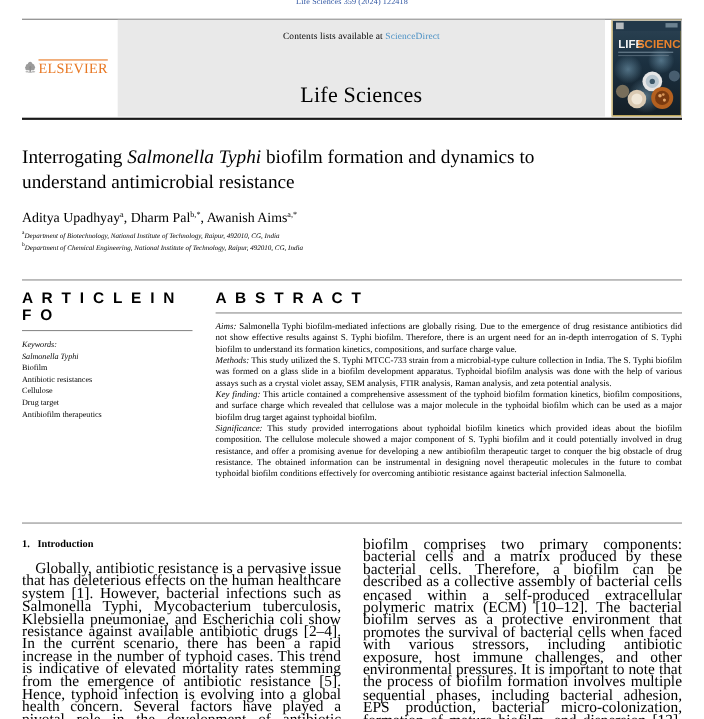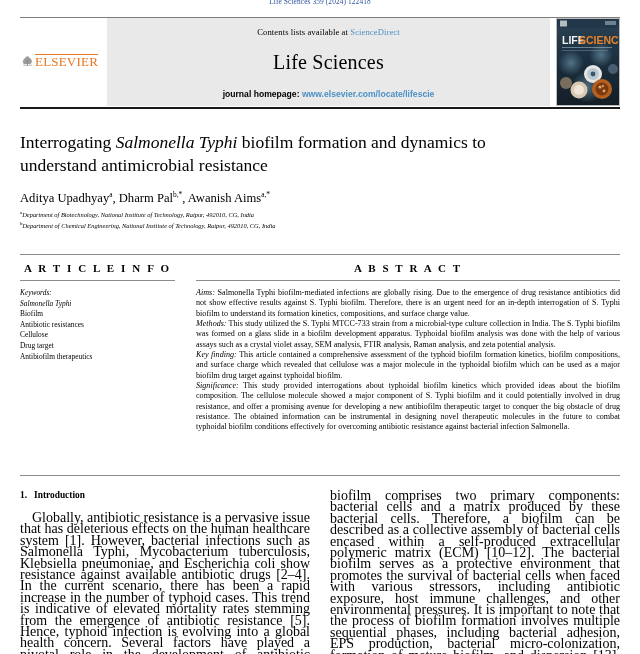--- a/index.html
+++ b/index.html
@@ -165,25 +165,24 @@
     left: 20px;
     width: 155px;
   }
   .abstract-col {
     position: absolute;
     top: 262px;
     left: 196px;
     width: 424px;
   }
   .sec-head {
-    font-family: Liberation Serif, serif;
-    font-size: 11px;
+    font-family: Liberation Sans, sans-serif;
+    font-size: 14px;
     font-weight: bold;
     letter-spacing: 2.1px;
-    text-align: center;
   }
   .head-rule {
     border-top: .8px solid #8c8c8c;
     margin-top: 6px;
     margin-bottom: 7px;
   }
   .kw-label {
     font-size: 7.4px;
     font-style: italic;
     line-height: 10.6px;
@@ -263,23 +262,20 @@
         </g>
       </svg>
       <div class="elsevier-word">ELSEVIER</div>
     </div>
 
     <div class="journal-band">
       <div class="contents-line">
         <span>Contents lists available at </span><span class="sd-link">ScienceDirect</span>
       </div>
       <div class="journal-name">Life Sciences</div>
-      <div class="homepage-line">
-        <span>journal homepage: </span><span class="hp-url">www.elsevier.com/locate/lifescie</span>
-      </div>
     </div>
 
     <div class="cover-thumb">
       <svg class="cover-inner" viewBox="0 0 62 86" preserveAspectRatio="none">
         <defs>
           <linearGradient id="cg" x1="0" y1="0" x2="0" y2="1">
             <stop offset="0%" stop-color="#2c4354"></stop>
             <stop offset="45%" stop-color="#1b3040"></stop>
             <stop offset="100%" stop-color="#141e26"></stop>
           </linearGradient>

